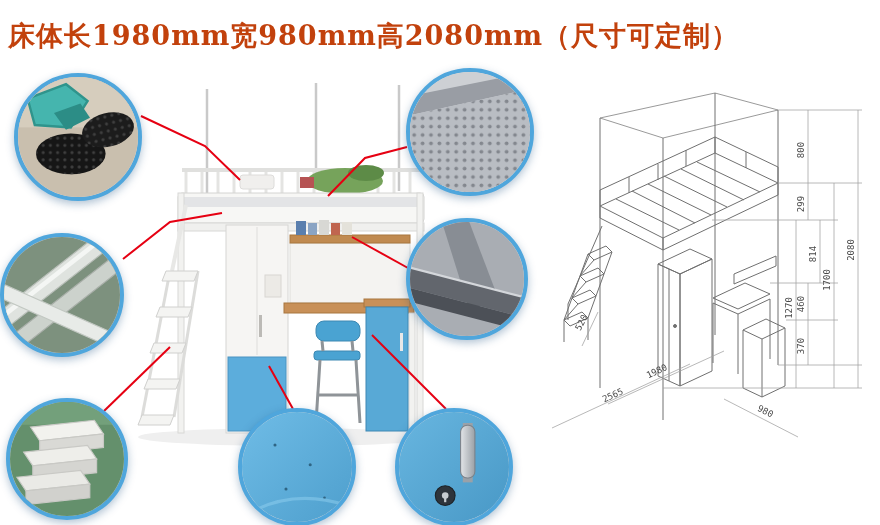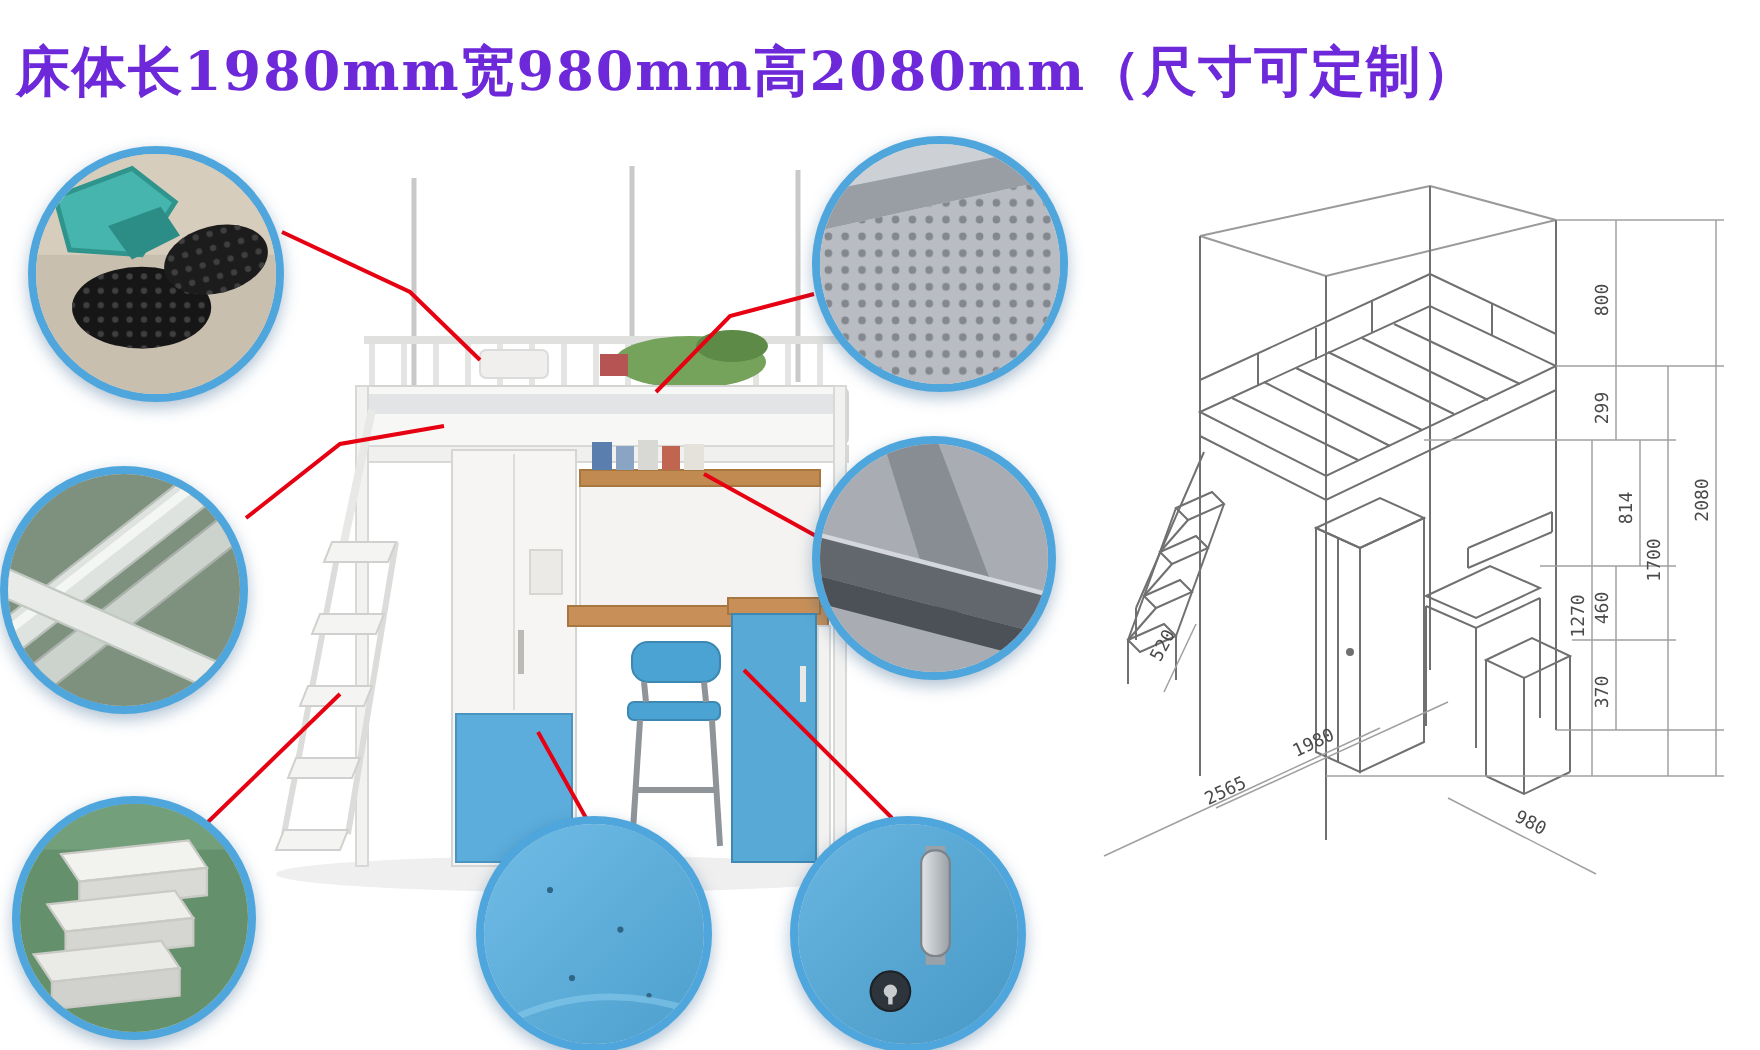--- a/index.html
+++ b/index.html
@@ -1,19 +1,19 @@
 <!DOCTYPE html>
 <html><head>
 <meta charset="utf-8">
 <style>
   html,body{margin:0;padding:0;background:#ffffff;}
   .stage{position:relative;width:880px;height:525px;background:#ffffff;overflow:hidden;
          font-family:"Liberation Sans",sans-serif;}
   .title{position:absolute;left:8px;top:18px;font-family:"DejaVu Serif",serif;font-weight:bold;
-         font-size:27px;color:#6d28d9;white-space:nowrap;letter-spacing:1px;}
+         font-size:27px;color:#c2410c;white-space:nowrap;letter-spacing:1px;}
   .photo{position:absolute;left:120px;top:75px;width:320px;height:400px;}
   .techdraw{position:absolute;left:538px;top:58px;width:342px;height:445px;}
   .overlay{position:absolute;left:0;top:0;width:880px;height:525px;pointer-events:none;}
   .callout{position:absolute;box-sizing:border-box;border-radius:50%;
            border:4px solid #4fa6dc;overflow:hidden;background:#cccccc;
            box-shadow:0 3px 8px rgba(30,80,130,.35), inset 0 0 0 2px rgba(255,255,255,.45);}
   .callout svg{display:block;width:100%;height:100%;}
   .c1{left:14px;top:73px;width:128px;height:128px;}
   .c2{left:0px;top:233px;width:124px;height:124px;}
   .c3{left:6px;top:398px;width:122px;height:122px;}

